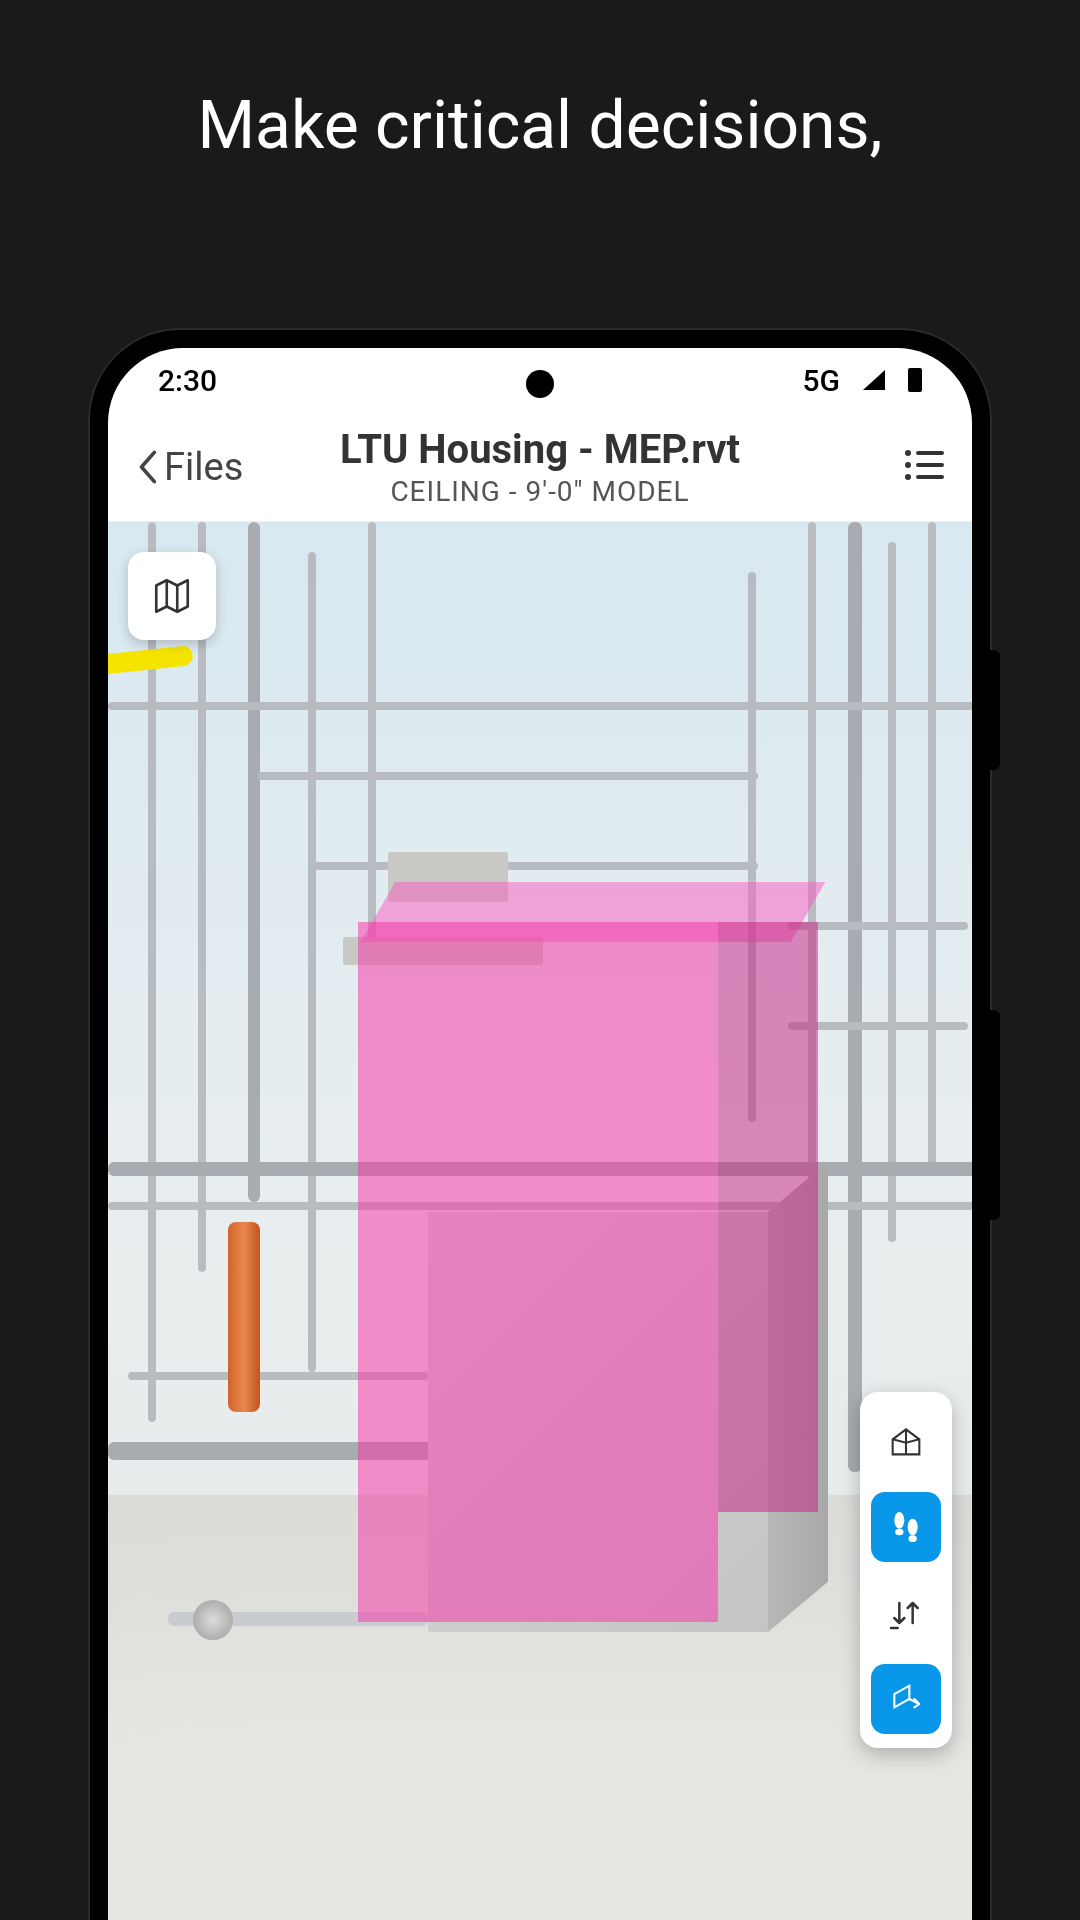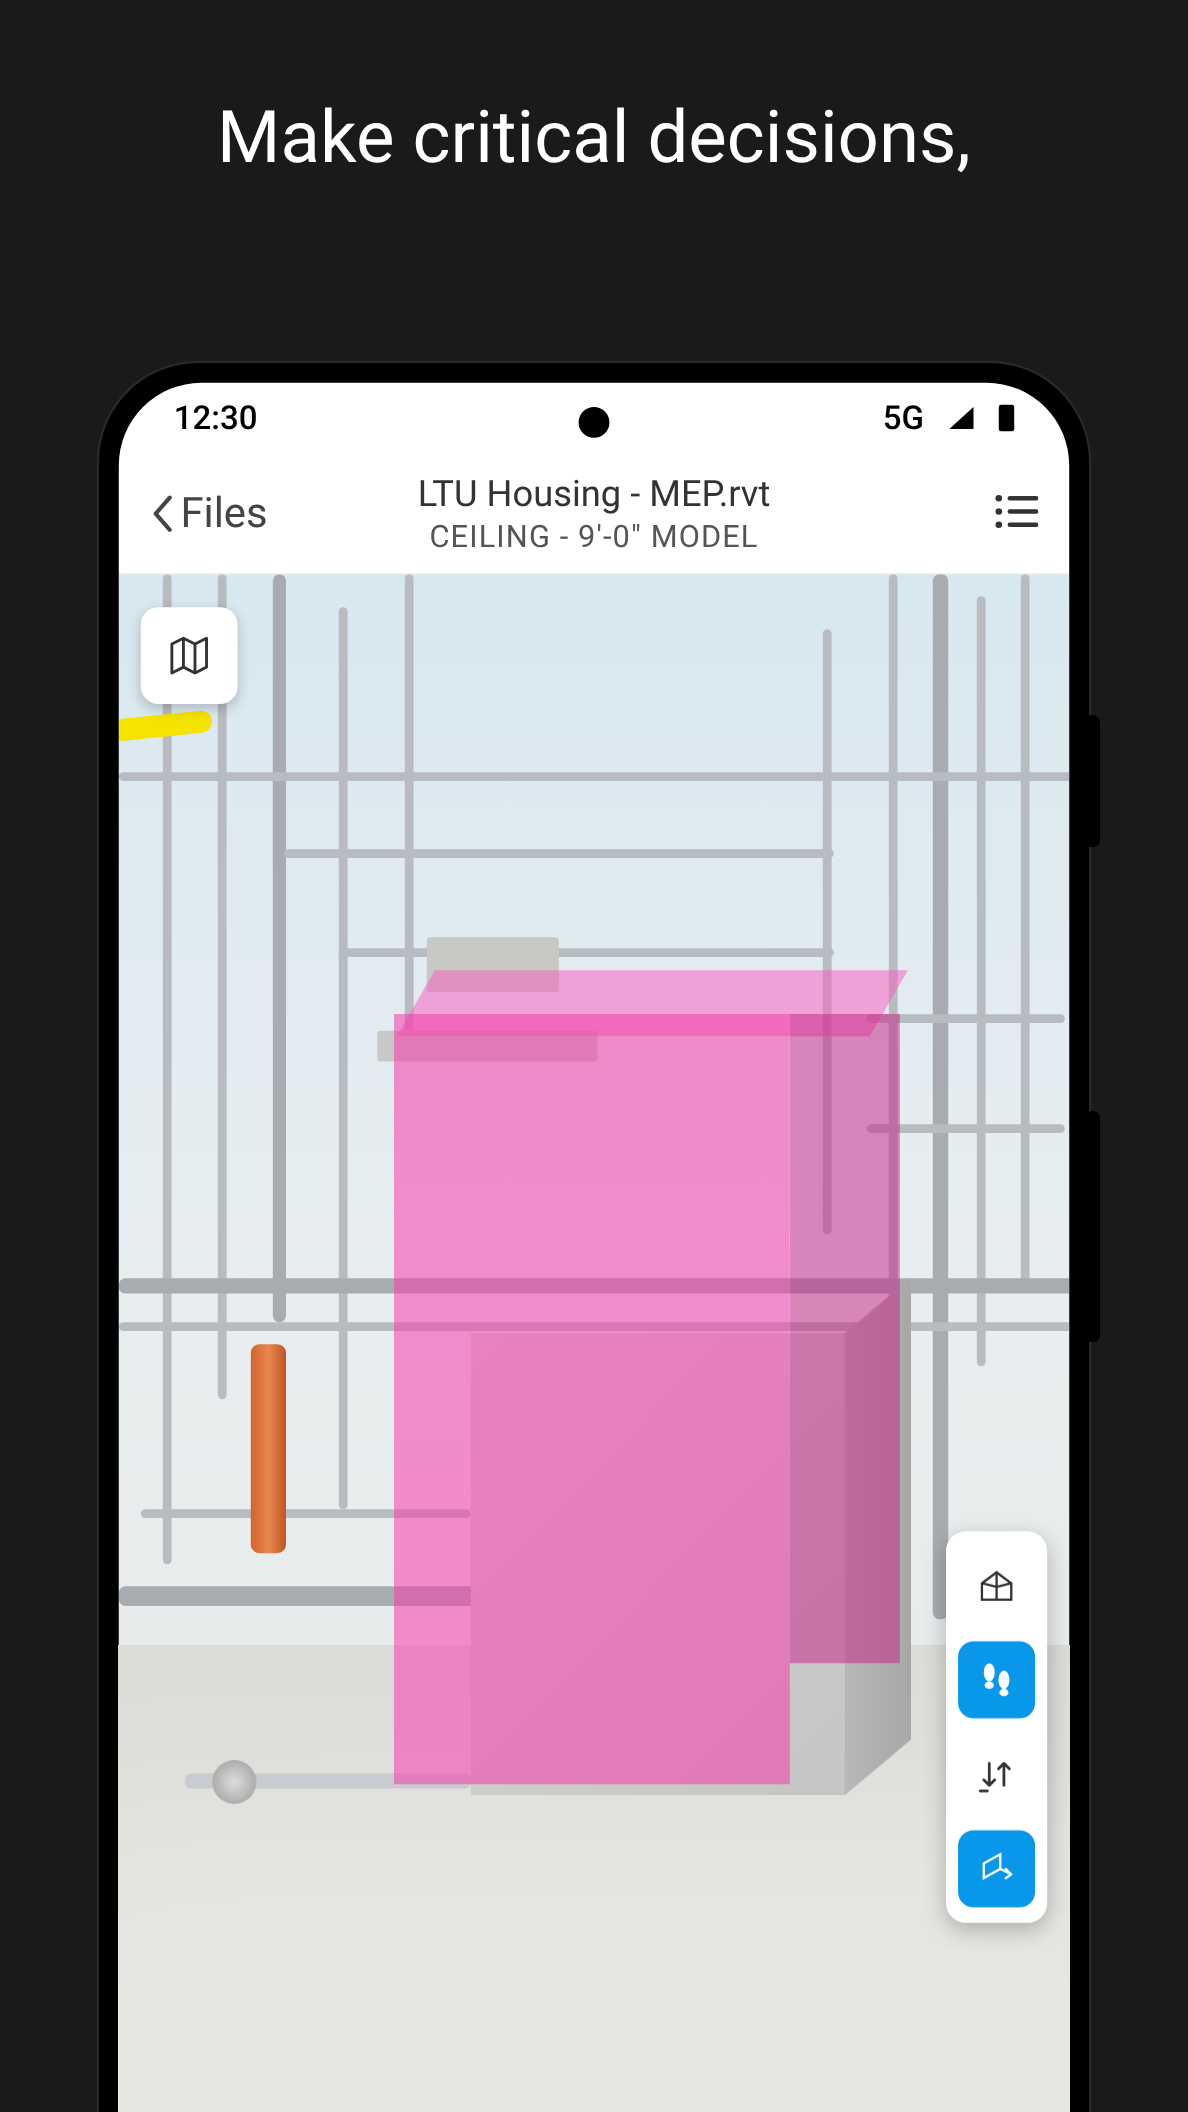--- a/index.html
+++ b/index.html
@@ -110,21 +110,21 @@
     cursor: pointer;
     z-index: 2;
   }
   .chevron-left-svg { width: 22px; height: 38px; }
   .header-center {
     position: absolute;
     left: 0; right: 0;
     text-align: center;
     z-index: 1;
   }
-  .header-title { font-size: 33px; font-weight: 400; color: #333; }
+  .header-title { font-size: 40px; font-weight: 700; color: #333; }
   .header-subtitle { font-size: 28px; color: #555; letter-spacing: 1px; margin-top: 2px; }
   .header-list-btn {
     margin-left: auto;
     z-index: 2;
     cursor: pointer;
   }
   .list-icon-svg { width: 40px; height: 34px; }
 
   
   .viewport {
@@ -270,21 +270,21 @@
 <div class="promo-text">
   <span>Make critical decisions,</span><br>
 </div>
 
 <div class="phone">
   <div class="side-button-top"></div>
   <div class="side-button-bottom"></div>
   <div class="phone-inner">
 
     <div class="status-bar">
-      <span>12:30</span>
+      <span>2:30</span>
       <div class="camera-hole"></div>
       <div class="status-right">
         <span>5G</span>
         <div class="signal-triangle"></div>
         <div class="battery"></div>
       </div>
     </div>
 
     <div class="app-header">
       <div class="back-button">

